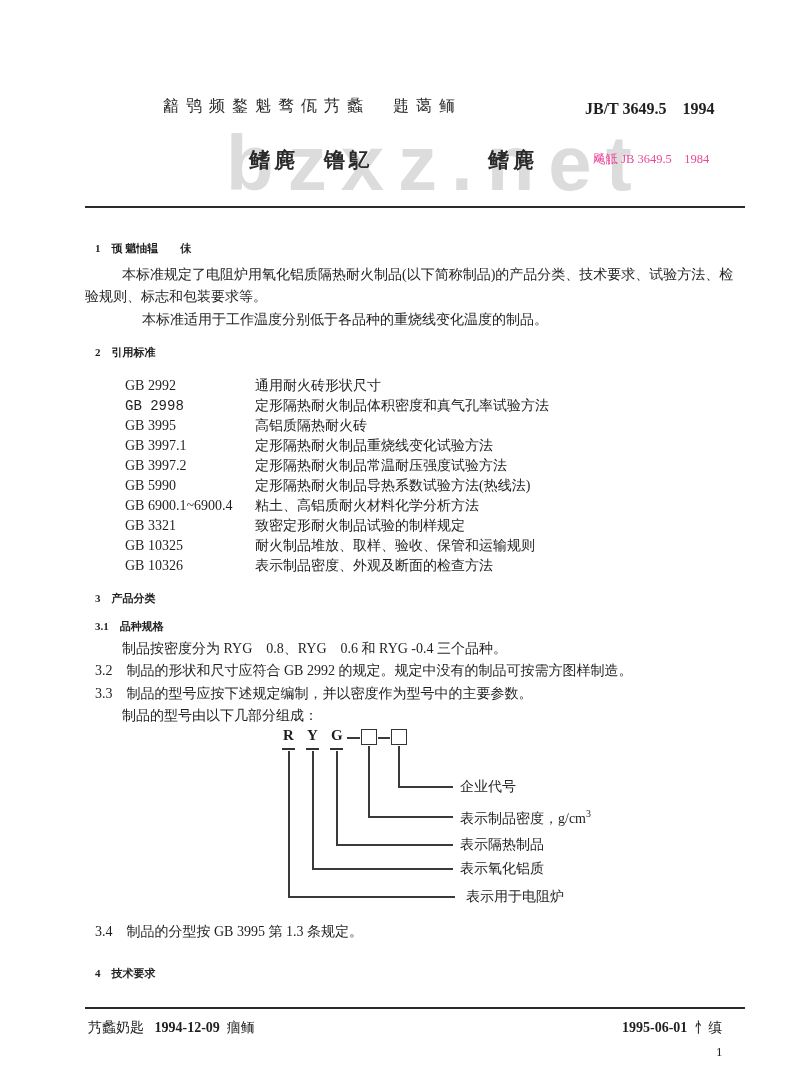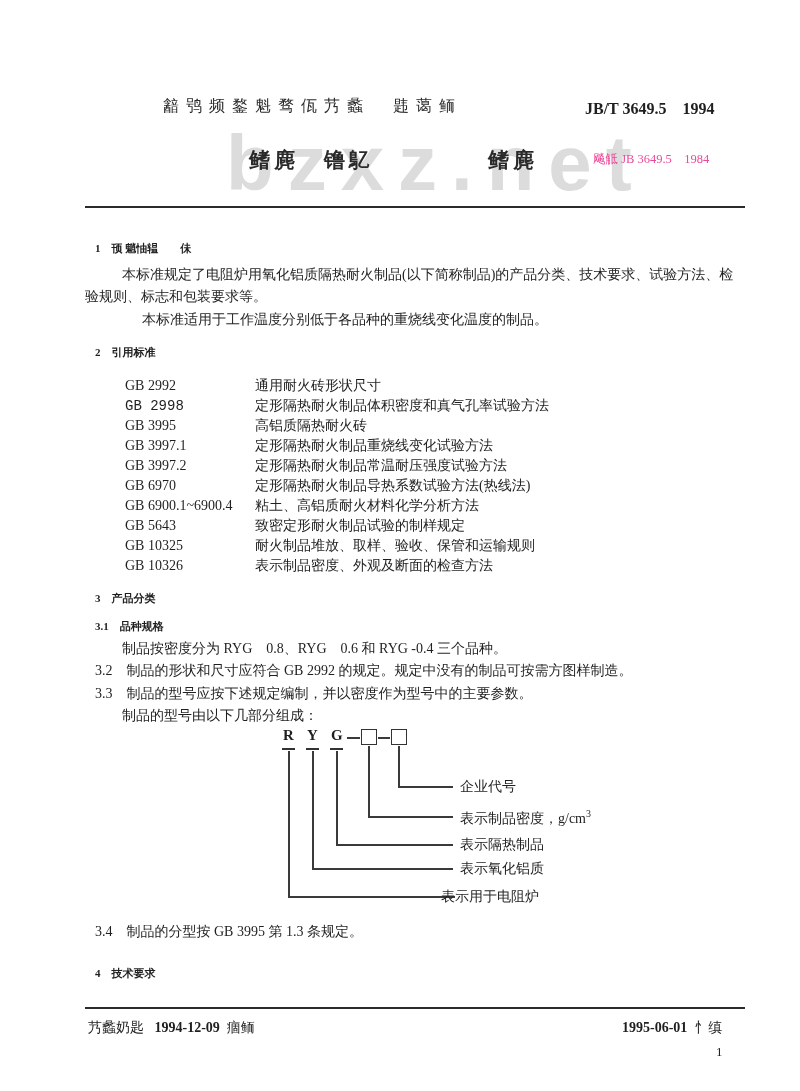--- a/index.html
+++ b/index.html
@@ -61,27 +61,27 @@
     <div class="abs t14" style="left:125px;top:418px;">
       <span class="refcode">GB 3995</span><span>高铝质隔热耐火砖</span>
     </div>
     <div class="abs t14" style="left:125px;top:438px;">
       <span class="refcode">GB 3997.1</span><span>定形隔热耐火制品重烧线变化试验方法</span>
     </div>
     <div class="abs t14" style="left:125px;top:458px;">
       <span class="refcode">GB 3997.2</span><span>定形隔热耐火制品常温耐压强度试验方法</span>
     </div>
     <div class="abs t14" style="left:125px;top:478px;">
-      <span class="refcode">GB 6970</span><span>定形隔热耐火制品导热系数试验方法(热线法)</span>
+      <span class="refcode">GB 5990</span><span>定形隔热耐火制品导热系数试验方法(热线法)</span>
     </div>
     <div class="abs t14" style="left:125px;top:498px;">
       <span class="refcode">GB 6900.1~6900.4</span><span>粘土、高铝质耐火材料化学分析方法</span>
     </div>
     <div class="abs t14" style="left:125px;top:518px;">
-      <span class="refcode">GB 5643</span><span>致密定形耐火制品试验的制样规定</span>
+      <span class="refcode">GB 3321</span><span>致密定形耐火制品试验的制样规定</span>
     </div>
     <div class="abs t14" style="left:125px;top:538px;">
       <span class="refcode">GB 10325</span><span>耐火制品堆放、取样、验收、保管和运输规则</span>
     </div>
     <div class="abs t14" style="left:125px;top:558px;">
       <span class="refcode">GB 10326</span><span>表示制品密度、外观及断面的检查方法</span>
     </div>
 
     <div class="abs heading" style="left:95px;top:591px;">3　产品分类</div>
     <div class="abs heading" style="left:95px;top:619px;">3.1　品种规格</div>
@@ -113,21 +113,21 @@
     <div class="abs hline" style="left:336px;top:844px;width:117px;"></div>
     <div class="abs hline" style="left:312px;top:868px;width:141px;"></div>
     <div class="abs hline" style="left:288px;top:896px;width:167px;"></div>
 
     <div class="abs dlabel" style="left:460px;top:778px;">企业代号</div>
     <div class="abs dlabel" style="left:460px;top:808px;">
       <span>表示制品密度，g/cm</span><sup>3</sup>
     </div>
     <div class="abs dlabel" style="left:460px;top:836px;">表示隔热制品</div>
     <div class="abs dlabel" style="left:460px;top:860px;">表示氧化铝质</div>
-    <div class="abs dlabel" style="left:441px;top:888px;">表示用于电阻炉</div>
+    <div class="abs dlabel" style="left:466px;top:888px;">表示用于电阻炉</div>
 
     <div class="abs t14" style="left:95px;top:924px;">3.4　制品的分型按 GB 3995 第 1.3 条规定。</div>
     <div class="abs heading" style="left:95px;top:966px;">4　技术要求</div>
 
     <div class="abs rule" style="left:85px;top:1007px;width:660px;"></div>
     <div class="abs t14" style="left:88px;top:1020px;">
       <span>艿蠡奶匙</span>&nbsp;&nbsp;
       <span class="bold">1994-12-09</span>&nbsp;
       <span>痼鲕</span>
     </div>

